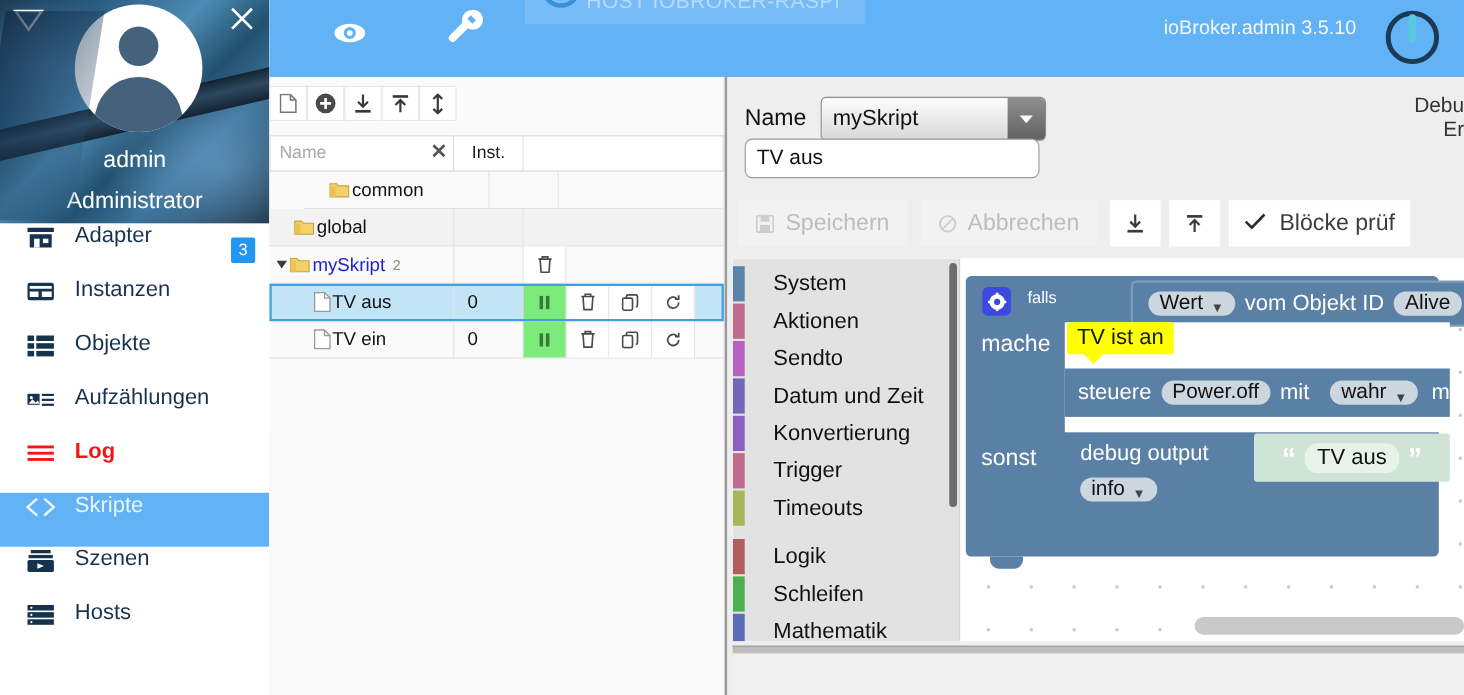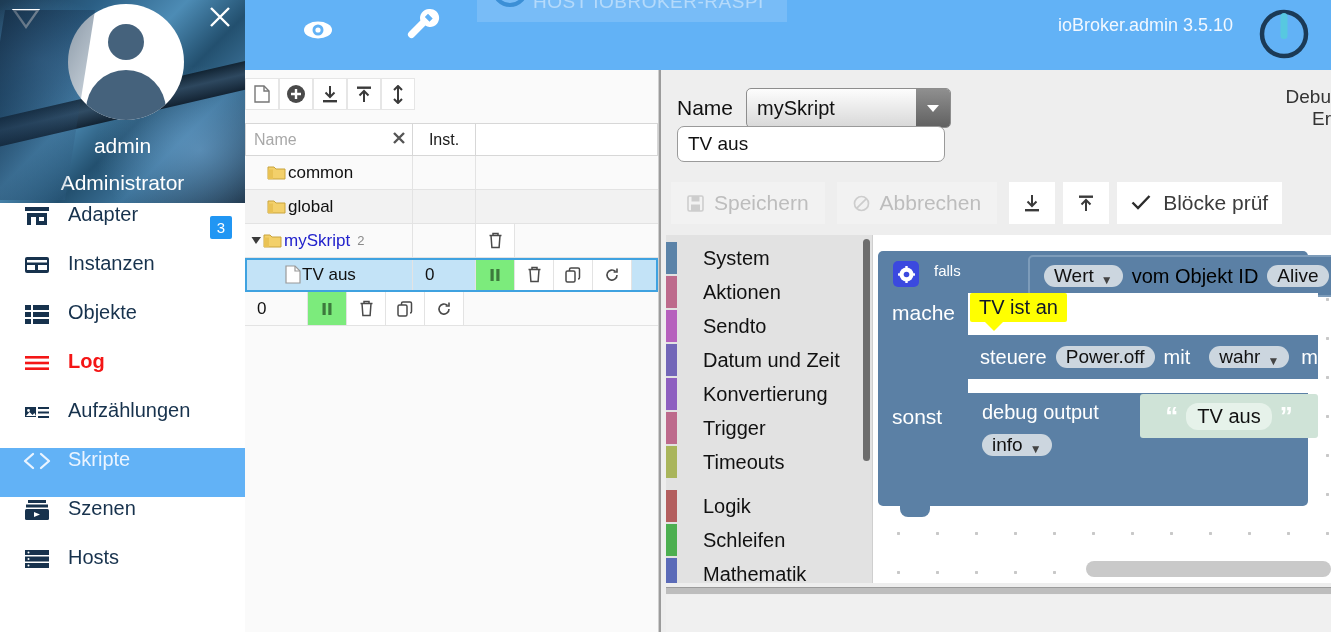--- a/index.html
+++ b/index.html
@@ -163,21 +163,21 @@
   .lbl-mache{position:absolute;left:14px;top:50px;color:#fff;font-size:21px;}
   .lbl-sonst{position:absolute;left:14px;top:154px;color:#fff;font-size:21px;}
   .cond-blk{
     position:absolute;left:150px;top:4px;width:320px;height:42px;background:#5b80a5;
     border:2px solid #7d9cba;border-radius:5px;box-sizing:border-box;display:flex;align-items:center;
   }
   .field{
     background:#ccd6df;border-radius:12px;color:#111;font-size:19px;padding:0 10px;display:inline-flex;align-items:flex-end;
   }
   .field .caret{margin-left:7px;font-size:12px;color:#444;}
-  .cond-txt{color:#000000;font-size:20px;margin:0 9px;}
+  .cond-txt{color:#ffffff;font-size:20px;margin:0 9px;}
   .inner-stack{
     position:absolute;left:90px;top:42px;width:350px;height:100px;background:#fff;
   }
   .steuere{
     position:absolute;left:90px;top:84px;width:350px;height:44px;background:#5b80a5;display:flex;align-items:center;padding-left:12px;box-sizing:border-box;
   }
   .steuere span.t{color:#fff;font-size:20px;margin-right:9px;}
   .tooltip{
     position:absolute;left:92px;top:42px;background:#ffff00;color:#0f172a;font-size:20px;
     padding:3px 9px;border-radius:2px;z-index:5;
@@ -263,45 +263,45 @@
               <rect x="9" y="2" width="16" height="5" fill="#17324d"></rect>
               <rect x="1" y="9" width="6" height="5" fill="#17324d"></rect>
               <rect x="9" y="9" width="16" height="5" fill="#17324d"></rect>
               <rect x="1" y="16" width="6" height="5" fill="#17324d"></rect>
               <rect x="9" y="16" width="16" height="5" fill="#17324d"></rect>
             </svg>
         </span>
         <span class="mi-label">Objekte</span>
       </div>
 
-      <div class="menu-item log">
-        <span class="mi-ico">
-          <svg width="26" height="22" viewBox="0 0 26 22">
-              <rect x="1" y="4" width="24" height="2.6" fill="#f41616"></rect>
-              <rect x="1" y="9.7" width="24" height="2.6" fill="#f41616"></rect>
-              <rect x="1" y="15.4" width="24" height="2.6" fill="#f41616"></rect>
-            </svg>
-        </span>
-        <span class="mi-label">Log</span>
-      </div>
-
       <div class="menu-item">
         <span class="mi-ico">
           <svg width="26" height="22" viewBox="0 0 26 22">
               <rect x="1" y="6" width="11" height="10" fill="#17324d"></rect>
               <circle cx="4.5" cy="9.5" r="1.4" fill="#fff"></circle>
               <path d="M2 15l3.5-4 3 3 2-2 1.5 3z" fill="#fff"></path>
               <rect x="14" y="6" width="11" height="2" fill="#17324d"></rect>
               <rect x="14" y="10.5" width="11" height="2" fill="#17324d"></rect>
               <rect x="14" y="15" width="11" height="2" fill="#17324d"></rect>
             </svg>
         </span>
         <span class="mi-label">Aufzählungen</span>
       </div>
 
+      <div class="menu-item log">
+        <span class="mi-ico">
+          <svg width="26" height="22" viewBox="0 0 26 22">
+              <rect x="1" y="4" width="24" height="2.6" fill="#f41616"></rect>
+              <rect x="1" y="9.7" width="24" height="2.6" fill="#f41616"></rect>
+              <rect x="1" y="15.4" width="24" height="2.6" fill="#f41616"></rect>
+            </svg>
+        </span>
+        <span class="mi-label">Log</span>
+      </div>
+
       <div class="menu-item selected">
         <span class="mi-ico">
           <svg width="30" height="22" viewBox="0 0 30 22">
               <path d="M11 4 L3 11 L11 18" fill="none" stroke="#eaf4ff" stroke-width="2.3" stroke-linecap="round" stroke-linejoin="round"></path>
               <path d="M19 4 L27 11 L19 18" fill="none" stroke="#eaf4ff" stroke-width="2.3" stroke-linecap="round" stroke-linejoin="round"></path>
             </svg>
         </span>
         <span class="mi-label">Skripte</span>
       </div>
 
@@ -405,21 +405,21 @@
         <span>
           <svg width="14" height="14" viewBox="0 0 14 14">
               <path d="M2 2 12 12 M12 2 2 12" stroke="#555" stroke-width="2.4" fill="none"></path>
             </svg>
         </span>
       </div>
       <div class="th-inst">Inst.</div>
       <div class="th-act"></div>
     </div>
 
-    <div class="trow" style="top:86px;">
+    <div class="trow" style="top:86px;padding-left:32px;">
       <div class="c-name">
         <span class="indent"></span>
         <span class="folder-ico">
           <svg width="19" height="16" viewBox="0 0 19 16">
               <path d="M1 2h6l2 2h9v10H1z" fill="#f3d06a" stroke="#c9a43c" stroke-width="1"></path>
               <path d="M1 4.5h5V14H1z" fill="#e9c254"></path>
             </svg>
         </span>
         <span>common</span>
       </div>
@@ -501,20 +501,30 @@
         <div class="act-btn">
           <svg width="16" height="16" viewBox="0 0 16 16">
               <path d="M13 8a5 5 0 1 1-1.6-3.6" fill="none" stroke="#4a4a4a" stroke-width="1.6"></path>
               <path d="M13 1.5V5h-3.4" fill="none" stroke="#4a4a4a" stroke-width="1.6"></path>
             </svg>
         </div>
       </div>
     </div>
 
     <div class="trow" style="top:222px;">
+      <div class="c-name">
+        <span class="indent2"></span>
+        <span class="file-ico">
+          <svg width="16" height="19" viewBox="0 0 16 19">
+              <path d="M1 1h9l5 5v12H1z" fill="#fff" stroke="#9a9a9a" stroke-width="1.2"></path>
+              <path d="M10 1v5h5" fill="none" stroke="#9a9a9a" stroke-width="1.2"></path>
+            </svg>
+        </span>
+        <span>TV ein</span>
+      </div>
       <div class="c-inst">0</div>
       <div class="c-act">
         <div class="act-btn green">
           <svg width="12" height="14" viewBox="0 0 12 14">
               <rect x="1.5" y="1" width="3.2" height="12" fill="#3c7a3c"></rect>
               <rect x="7.3" y="1" width="3.2" height="12" fill="#3c7a3c"></rect>
             </svg>
         </div>
         <div class="act-btn">
           <svg width="15" height="17" viewBox="0 0 15 17">

